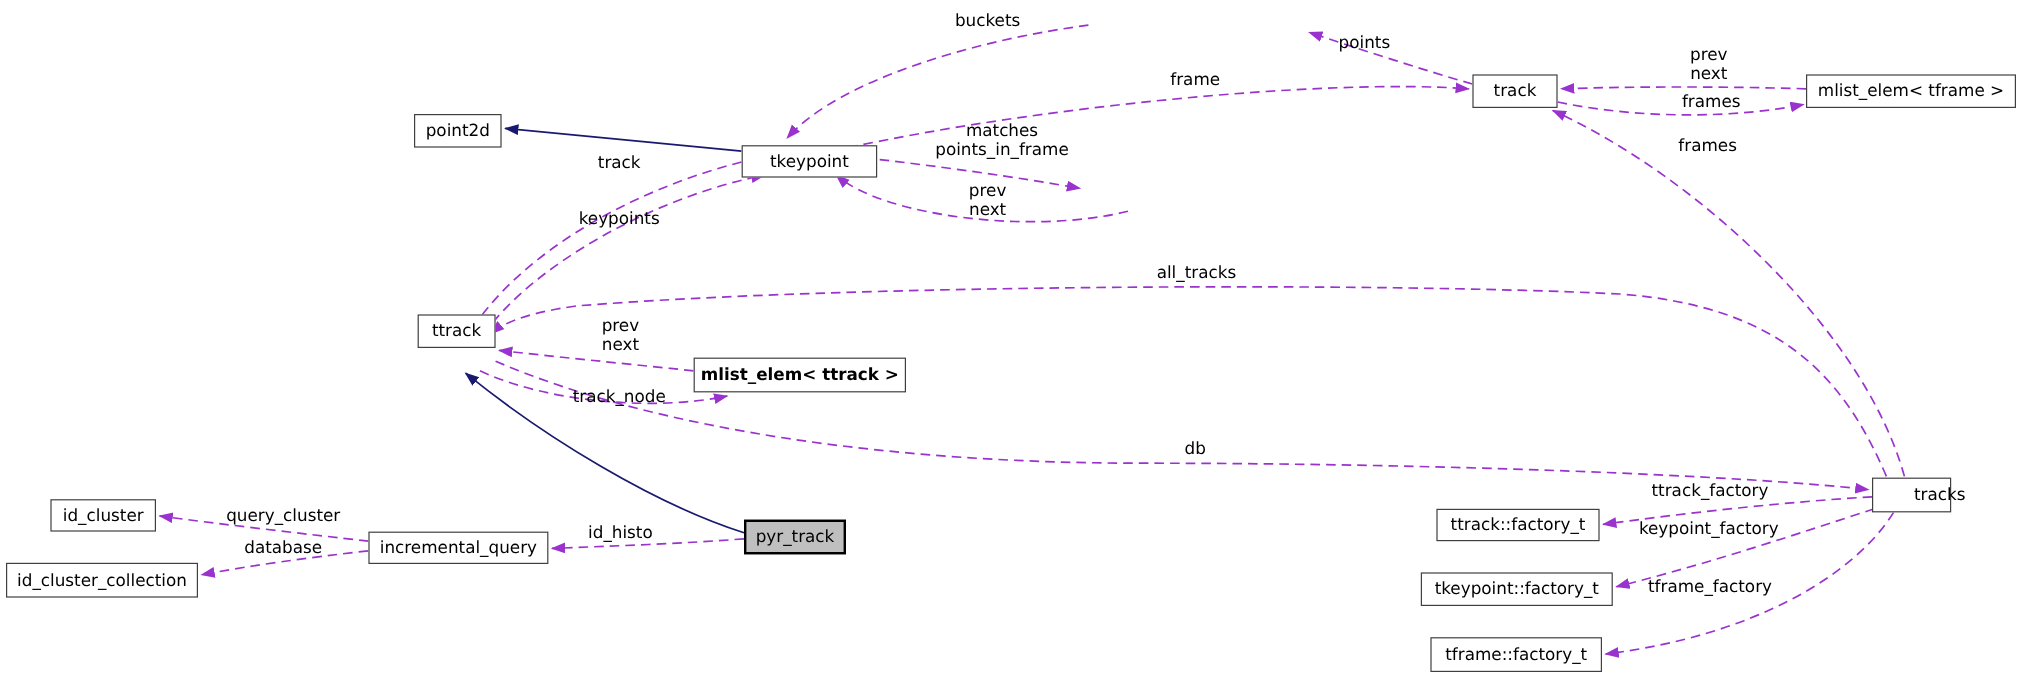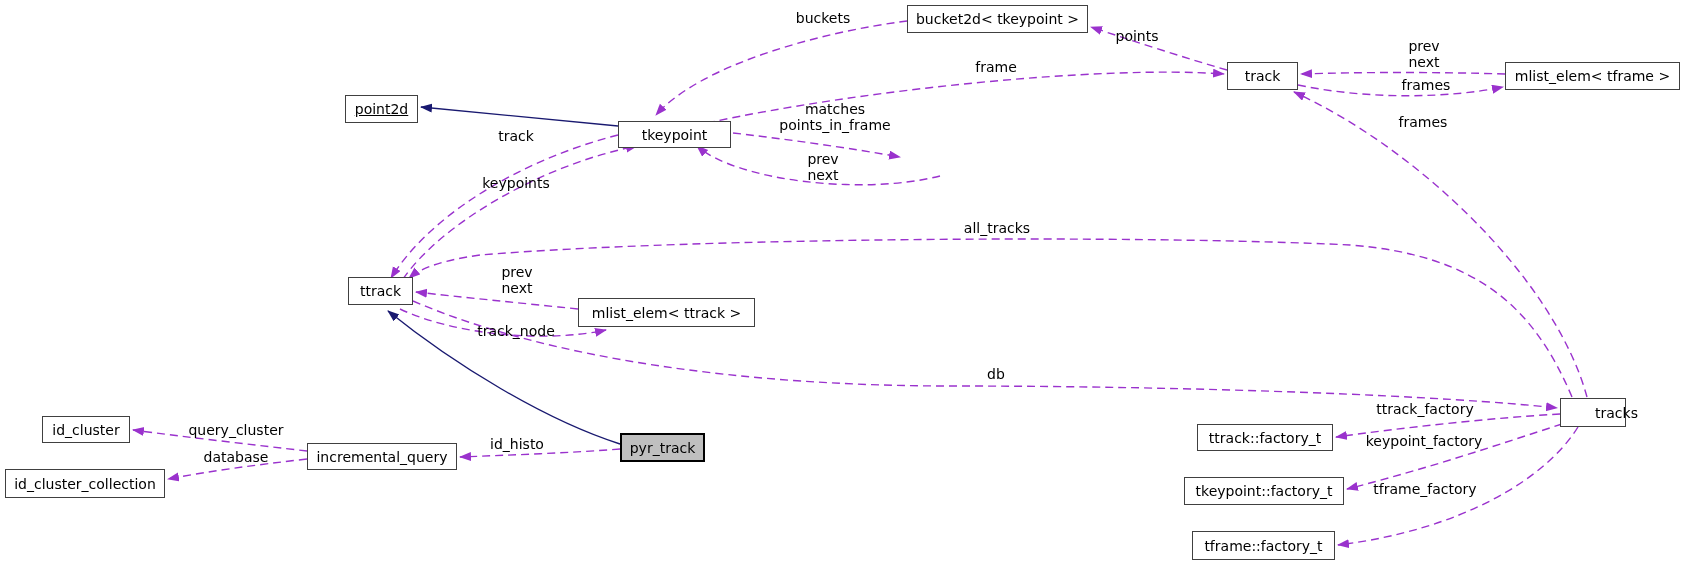--- a/index.html
+++ b/index.html
@@ -62,27 +62,26 @@
     <path class="edge-dashed" marker-end="url(#arrD)" d="M 307 451 C 255 445, 185 437, 133 430"></path>
     <path class="edge-dashed" marker-end="url(#arrD)" d="M 307 459 C 255 465, 210 471, 168 479"></path>
     <path class="edge-dashed" marker-end="url(#arrD)" d="M 1560 414 C 1490 418, 1400 428, 1336 437"></path>
     <path class="edge-dashed" marker-end="url(#arrD)" d="M 1562 424 C 1500 444, 1430 468, 1347 489"></path>
     <path class="edge-dashed" marker-end="url(#arrD)" d="M 1578 427 C 1545 480, 1460 530, 1338 545"></path>
 
     <path class="edge-solid" marker-end="url(#arrS)" d="M 618 126 L 421 107"></path>
     <path class="edge-solid" marker-end="url(#arrS)" d="M 620 444 C 545 420, 455 365, 388 311"></path>
   </svg>
 
-  <div class="node" style="left:345px;top:95px;width:73px;height:28px;text-decoration:underline;">point2d</div>
+  <div class="node" style="left:345px;top:95px;width:73px;height:28px;">point2d</div>
   <div class="node" style="left:618px;top:121px;width:113px;height:27px;">tkeypoint</div>
-  <div class="node" style="left:907px;top:5px;width:181px;height:28px;">bucket2d&lt; tkeypoint &gt;</div>
   <div class="node" style="left:1227px;top:62px;width:71px;height:28px;">track</div>
   <div class="node" style="left:1505px;top:62px;width:175px;height:28px;">mlist_elem&lt; tframe &gt;</div>
-  <div class="node" style="left:348px;top:277px;width:65px;height:28px;">ttrack</div>
-  <div class="node" style="left:578px;top:298px;width:177px;height:29px;">mlist_elem&lt; ttrack &gt;</div>
+  <div class="node" style="left:348px;top:262px;width:65px;height:28px;">ttrack</div>
+  <div class="node" style="left:578px;top:298px;width:177px;height:29px;font-weight:bold;">mlist_elem&lt; ttrack &gt;</div>
   <div class="node" style="left:42px;top:416px;width:88px;height:27px;">id_cluster</div>
   <div class="node" style="left:5px;top:469px;width:160px;height:29px;">id_cluster_collection</div>
   <div class="node" style="left:307px;top:443px;width:150px;height:27px;">incremental_query</div>
   <div class="node hl" style="left:620px;top:433px;width:85px;height:29px;">pyr_track</div>
   <div class="node" style="left:1197px;top:424px;width:136px;height:27px;">ttrack::factory_t</div>
   <div class="node" style="left:1184px;top:477px;width:160px;height:28px;">tkeypoint::factory_t</div>
   <div class="node" style="left:1192px;top:531px;width:143px;height:29px;">tframe::factory_t</div>
   <div class="node" style="left:1560px;top:398px;width:66px;height:29px;padding-left:47px;">tracks</div>
 
   <div class="edge-label" style="left:773px;top:10px;width:100px;">buckets</div>

